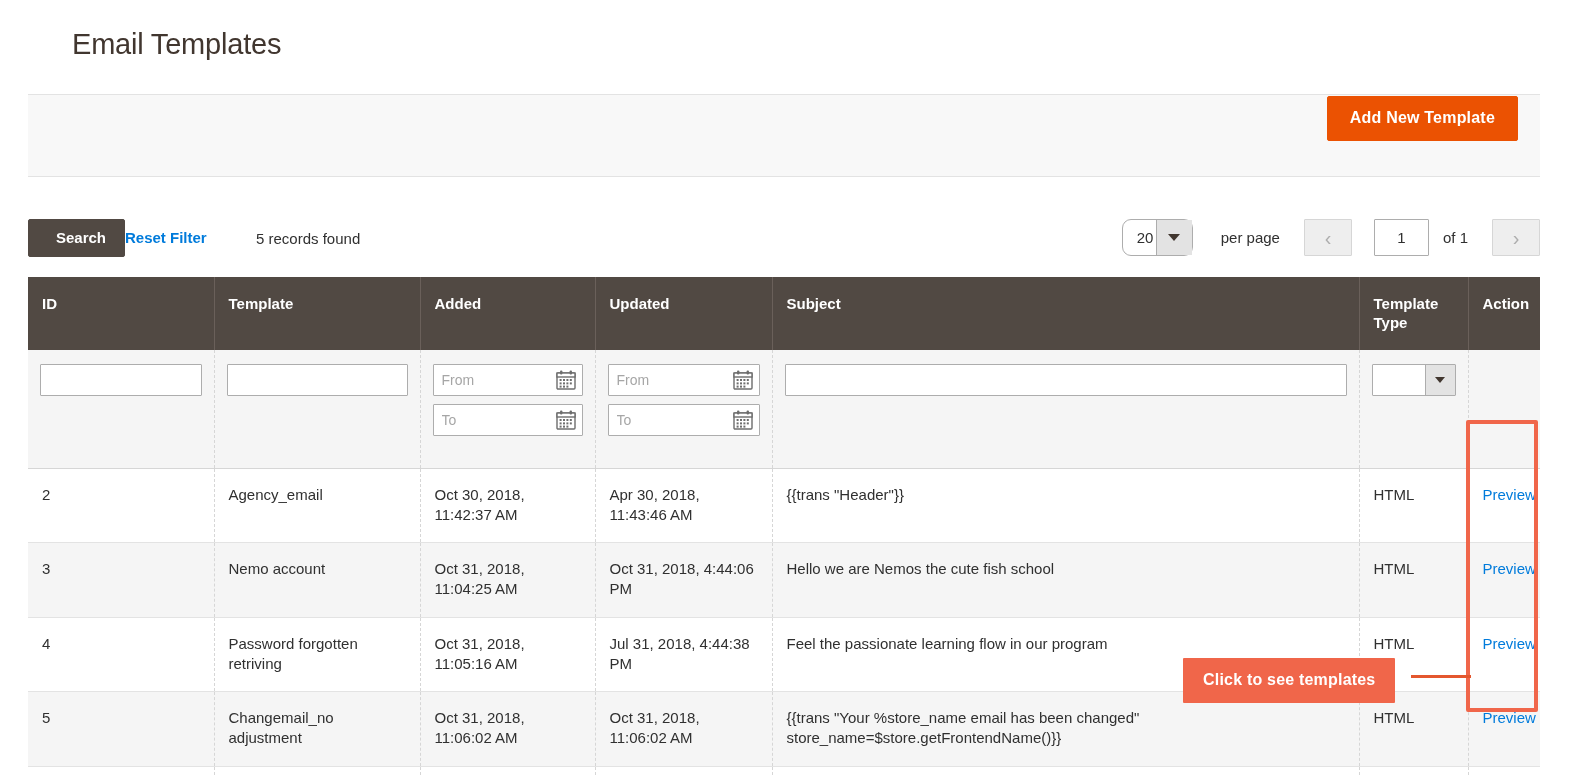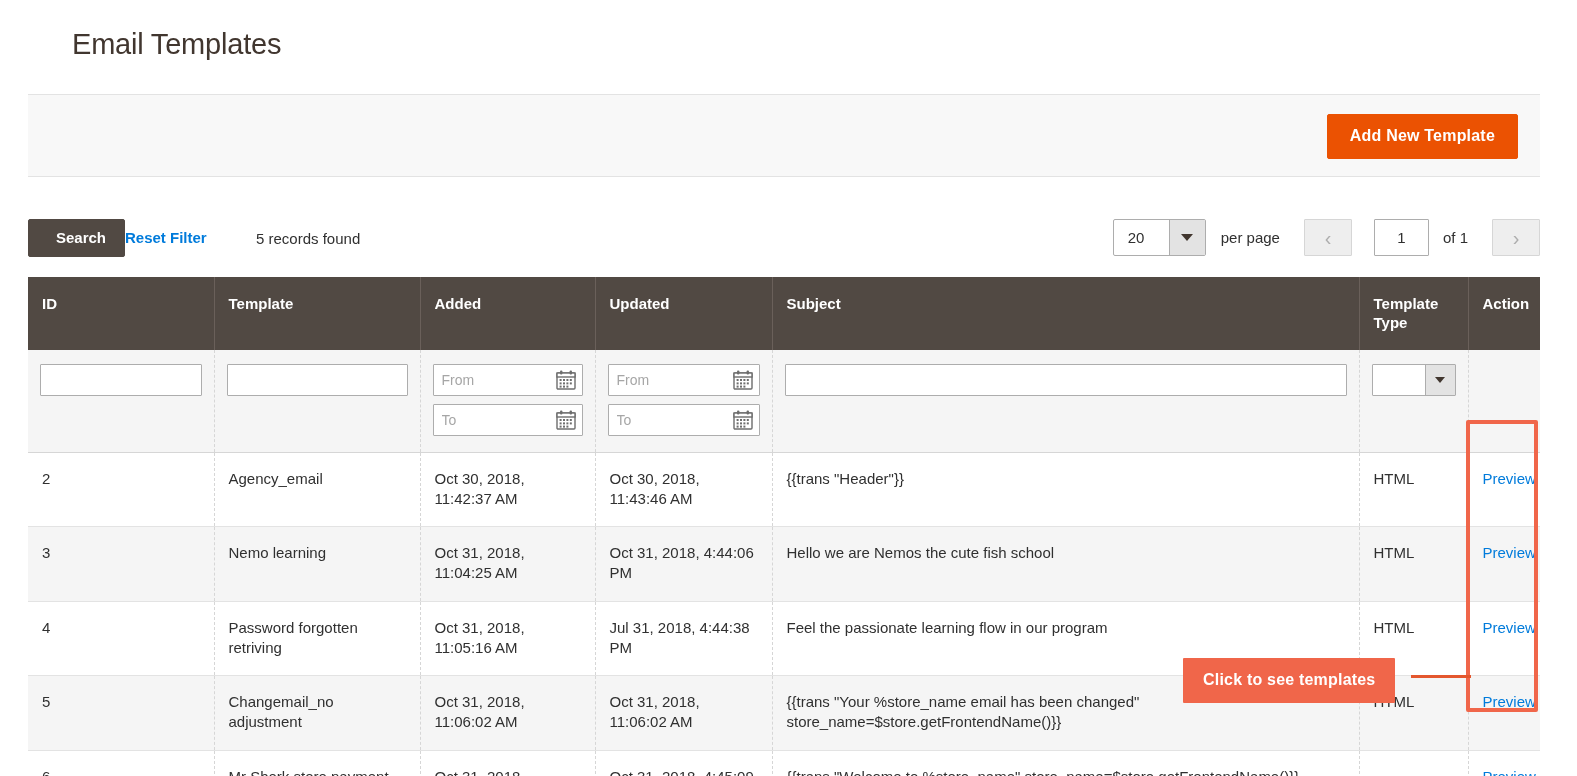--- a/index.html
+++ b/index.html
@@ -47,21 +47,21 @@
 
   
   .page-actions {
     position: absolute; left: 28px; top: 94px;
     width: 1512px; height: 83px;
     background: #f8f8f8;
     border-top: 1px solid #e3e3e3;
     border-bottom: 1px solid #e3e3e3;
   }
   .add-new-template {
-    position: absolute; right: 22px; top: 19px;
+    position: absolute; right: 22px; top: 1px;
     background: #eb5202; color: #ffffff;
     border: 1px solid #eb5202; border-radius: 2px;
     font-size: 16px; font-weight: 700;
     padding: 12px 22px 13px 22px;
     cursor: pointer;
     font-family: "Liberation Sans", sans-serif;
     letter-spacing: 0.2px;
   }
 
   
@@ -83,36 +83,36 @@
   }
   .records-found {
     position: absolute; left: 228px; top: 11px;
     font-size: 15px; color: #303030;
   }
   .pager {
     position: absolute; right: 0; top: 0;
     display: flex; align-items: center; gap: 0;
   }
   .limit-select {
-    position: relative; width: 93px; height: 37px;
-    border: 1px solid #adadad; border-radius: 2px; background: #fff;
+    position: relative; width: 71px; height: 37px;
+    border: 1px solid #adadad; border-radius: 9px; background: #fff;
     display: flex; align-items: center;
   }
   .limit-value { padding-left: 14px; font-size: 15px; color: #303030; }
   .limit-arrow {
     position: absolute; right: 0; top: 0; width: 36px; height: 35px;
     background: #e3e3e3; border-left: 1px solid #adadad;
     display: flex; align-items: center; justify-content: center;
     cursor: pointer;
   }
   .tri-down {
     width: 0; height: 0; border-left: 6px solid transparent;
     border-right: 6px solid transparent; border-top: 7px solid #41362f;
   }
-  .per-page-label { font-size: 15px; color: #303030; margin-left: 15px; }
+  .per-page-label { font-size: 15px; color: #303030; margin-left: 28px; }
   .pg-btn {
     width: 48px; height: 37px; background: #eeeeee;
     border: 1px solid #d6d6d6; border-radius: 1px;
     display: flex; align-items: center; justify-content: center;
     cursor: pointer; margin-left: 24px;
   }
   .chev { color: #adadad; font-size: 20px; line-height: 1; }
   .page-input {
     width: 55px; height: 37px; border: 1px solid #adadad; border-radius: 1px;
     background: #fff; font-size: 15px; color: #303030;
@@ -143,21 +143,21 @@
     padding: 14px 12px 16px 12px;
     vertical-align: top;
   }
   tr.filter-row td:last-child { border-right: none; }
   .f-input {
     width: 100%; height: 32px; border: 1px solid #adadad; border-radius: 1px;
     background: #fff; font-size: 14px; color: #303030;
     padding: 0 8px; font-family: "Liberation Sans", sans-serif;
   }
   .date-field { position: relative; margin-bottom: 8px; }
-  .date-field:last-child { margin-bottom: 0; }
+  .date-field:last-child { margin-bottom: 16px; }
   .date-field input {
     width: 100%; height: 32px; border: 1px solid #adadad; border-radius: 1px;
     background: #fff; font-size: 14px; color: #a16207;
     padding: 0 34px 0 8px; font-family: "Liberation Sans", sans-serif;
   }
   .date-field input::placeholder { color: #a6a6a6; }
   .cal-icon {
     position: absolute; right: 6px; top: 5px; width: 22px; height: 22px;
     cursor: pointer;
   }
@@ -383,29 +383,29 @@
                 </span>
             </div>
           </td>
           <td></td>
         </tr>
 
         <tr class="data-row odd">
           <td>2</td>
           <td>Agency_email</td>
           <td>Oct 30, 2018, 11:42:37 AM</td>
-          <td>Oct 30, 2018, 11:43:46 AM</td>
+          <td>Apr 30, 2018, 11:43:46 AM</td>
           <td>{{trans "Header"}}</td>
           <td>HTML</td>
           <td><a class="preview-link">Preview</a></td>
         </tr>
 
         <tr class="data-row even">
           <td>3</td>
-          <td>Nemo learning</td>
+          <td>Nemo account</td>
           <td>Oct 31, 2018, 11:04:25 AM</td>
           <td>Oct 31, 2018, 4:44:06 PM</td>
           <td>Hello we are Nemos the cute fish school</td>
           <td>HTML</td>
           <td><a class="preview-link">Preview</a></td>
         </tr>
 
         <tr class="data-row odd">
           <td>4</td>
           <td>Password forgotten retriving</td>

